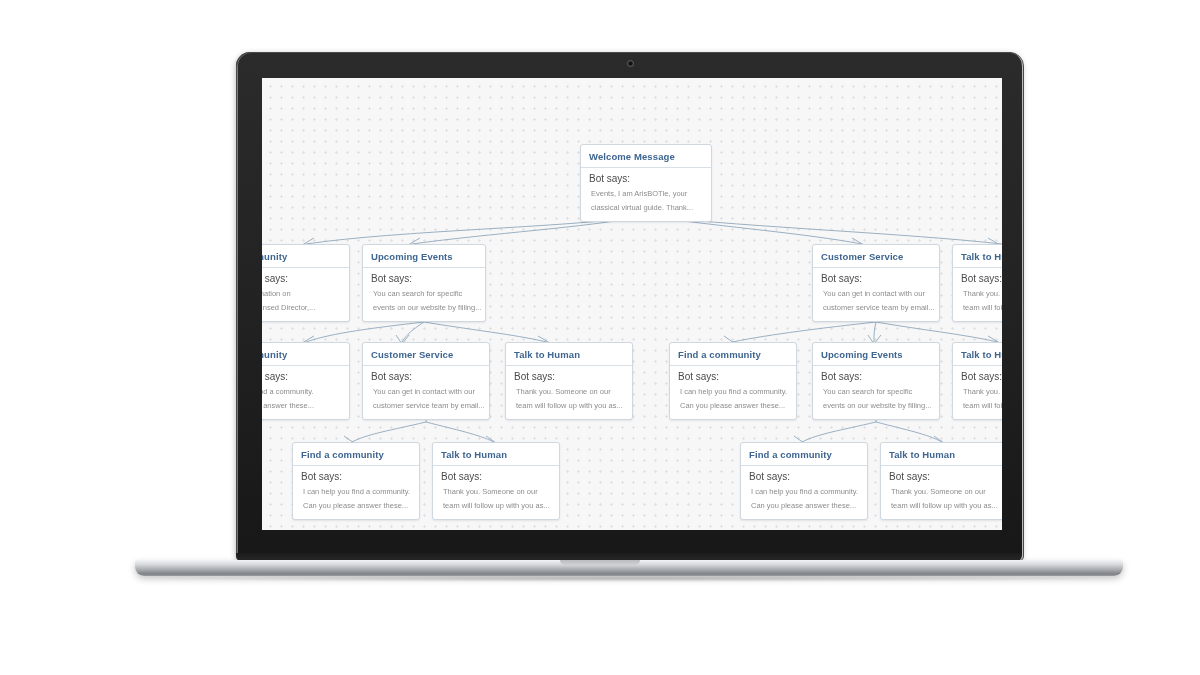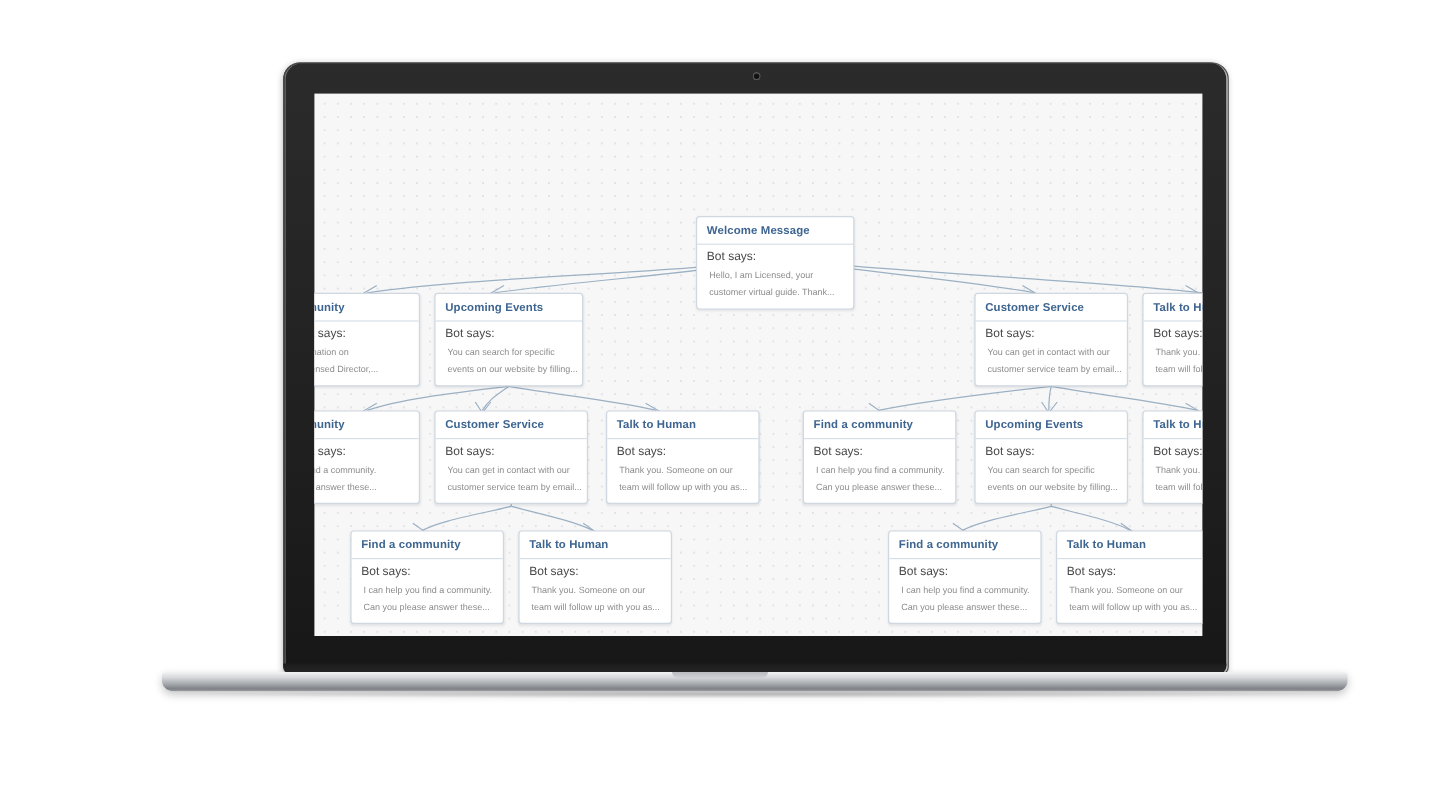--- a/index.html
+++ b/index.html
@@ -126,25 +126,25 @@
       <path class="wire-head" d="M224,358 L234,365 L224,370"></path>
 
       <path class="wire" d="M614,328 L614,344"></path>
       <path class="wire" d="M614,344 C580,352 555,356 540,364"></path>
       <path class="wire" d="M614,344 C645,352 665,356 680,364"></path>
       <path class="wire-head" d="M532,358 L542,365 L532,370"></path>
       <path class="wire-head" d="M672,358 L682,365 L672,370"></path>
     </svg>
 
     <div id="nodes-layer">
-        <div class="node" style="left: 318px; top: 66px; width: 132px; margin-top: 36px;">
+        <div class="node" style="left: 318px; top: 66px; width: 132px;">
           <div class="node-title">Welcome Message</div>
           <div class="node-botsays">Bot says:</div>
-          <div class="node-line">Hello, I am Licensed, your</div>
-          <div class="node-line last">customer virtual guide.   Thank...</div>
+          <div class="node-line">Events, I am ArisBOTle, your</div>
+          <div class="node-line last">classical virtual guide.   Thank...</div>
         </div>
         <div class="node" style="left: -24px; top: 166px; width: 112px;">
           <div class="node-title">mmunity</div>
           <div class="node-botsays">Bot says:</div>
           <div class="node-line">formation on</div>
           <div class="node-line last">Licensed Director,...</div>
         </div>
         <div class="node" style="left: 100px; top: 166px; width: 124px;">
           <div class="node-title">Upcoming Events</div>
           <div class="node-botsays">Bot says:</div>

